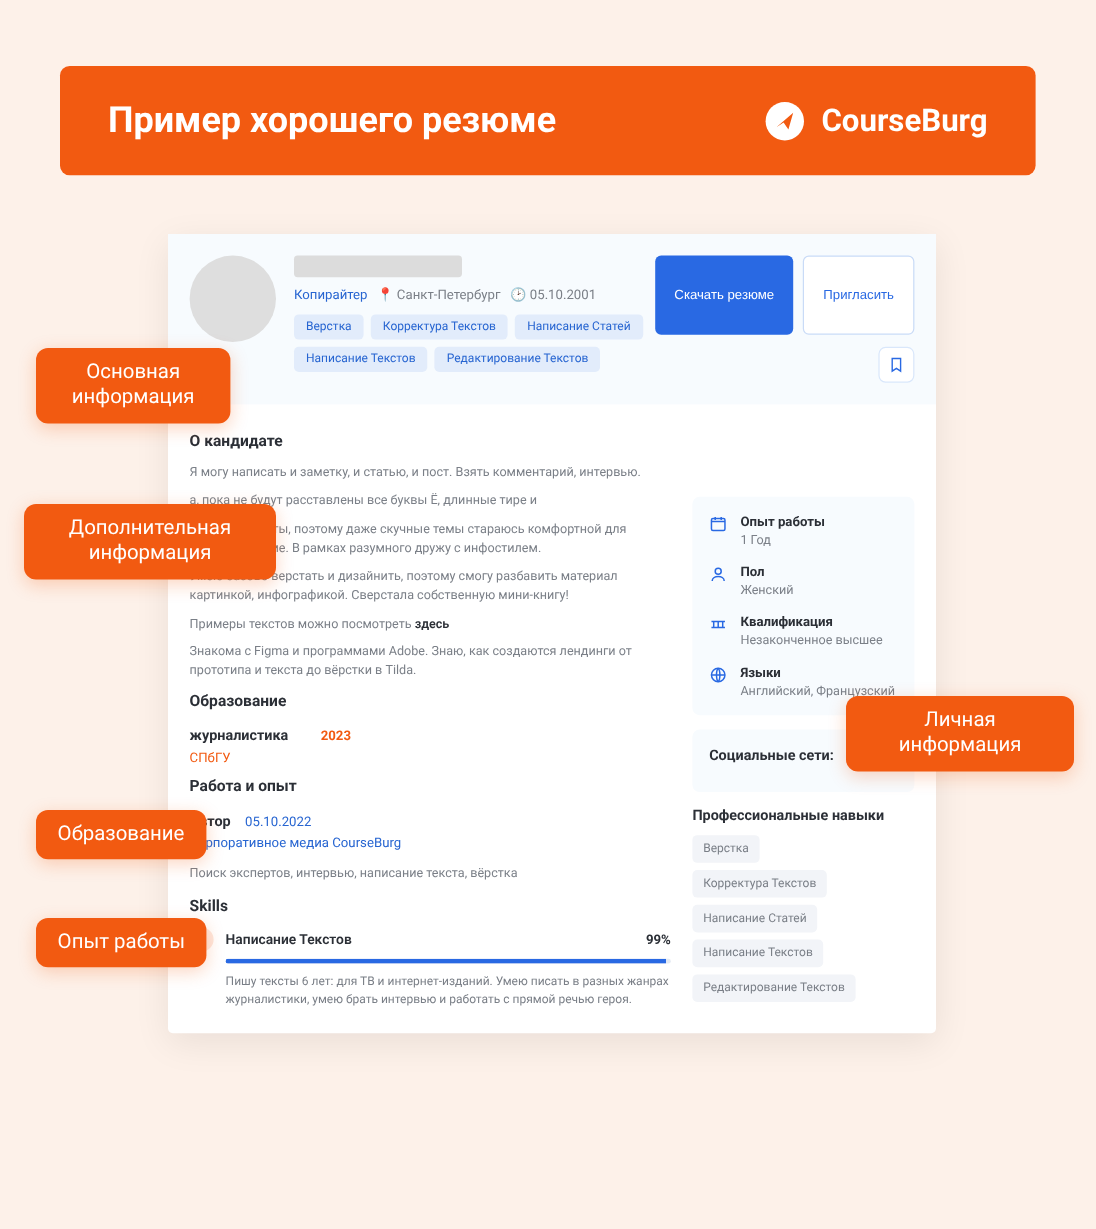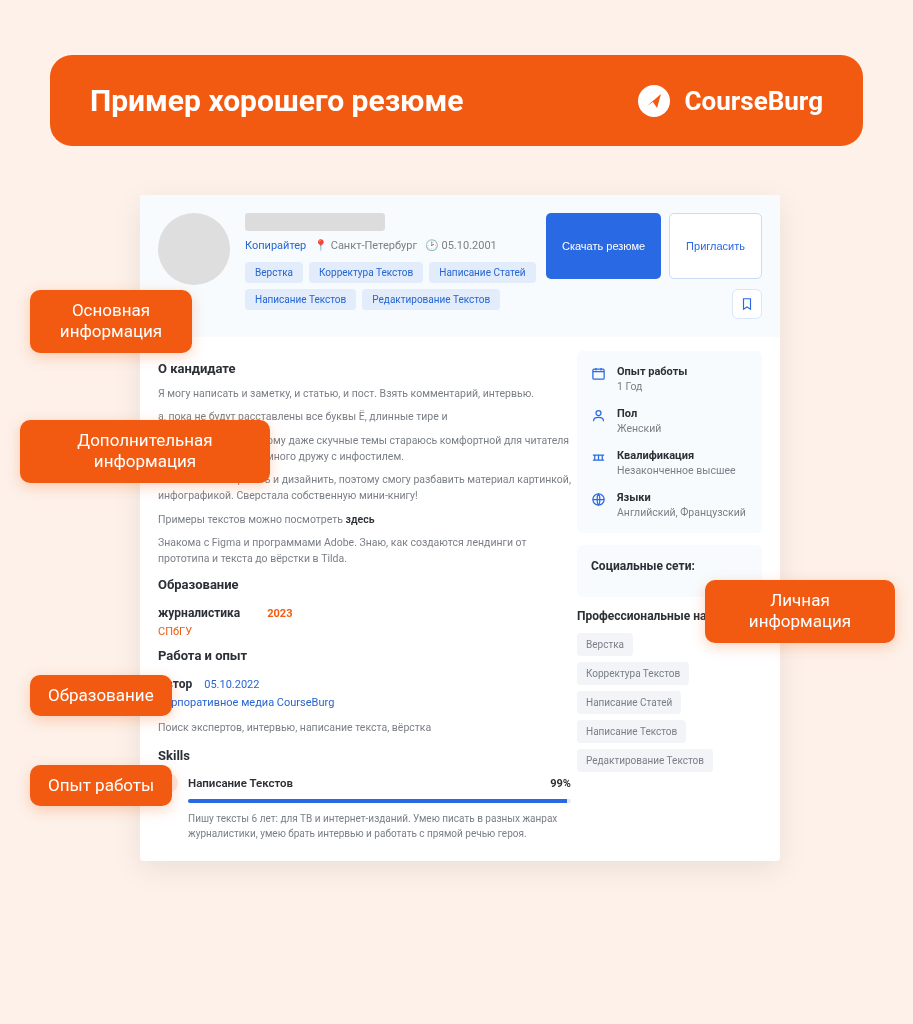--- a/index.html
+++ b/index.html
@@ -7,21 +7,21 @@
     font-family: -apple-system, BlinkMacSystemFont, "Segoe UI", Roboto, Arial, sans-serif;
     background: #fdf1e9;
     width: 913px;
     height: 1024px;
     position: relative;
     overflow: hidden;
   }
   .banner {
     background: #f25a11;
     color: #fff;
-    border-radius: 22px;
+    border-radius: 8px;
     margin: 55px 50px 0 50px;
     padding: 28px 40px;
     display: flex;
     align-items: center;
     justify-content: space-between;
   }
   .banner-title {
     font-size: 30px;
     font-weight: 700;
   }
@@ -111,21 +111,22 @@
     border-radius: 6px;
     border: 1px solid #d9e7fb;
     background: #fff;
     display: flex; align-items: center; justify-content: center;
     color: #2969e3;
     cursor: pointer;
   }
   .body-wrap {
     display: flex;
     padding: 14px 18px 0 18px;
-    gap: 6px;
+    gap: 18px;
+    align-items: flex-end;
   }
   .main-col { flex: 1; min-width: 0; }
   .side-col { width: 185px; flex-shrink: 0; }
   h3.section-title {
     font-size: 13px;
     font-weight: 700;
     color: #2b2f36;
     margin: 10px 0 10px 0;
   }
   .about-text {
@@ -355,16 +356,16 @@
         <span class="skill-tag">Корректура Текстов</span>
         <span class="skill-tag">Написание Статей</span>
         <span class="skill-tag">Написание Текстов</span>
         <span class="skill-tag">Редактирование Текстов</span>
       </div>
     </div>
   </div>
 </div>
 
 <div class="annot" style="top:290px; left:30px; width:162px;">Основная информация</div>
-<div class="annot" style="top:420px; left:20px; width:250px;">Дополнительная информация</div>
+<div class="annot" style="top:420px; left:20px; width:210px;">Дополнительная информация</div>
 <div class="annot" style="top:675px; left:30px;">Образование</div>
 <div class="annot" style="top:765px; left:30px;">Опыт работы</div>
 <div class="annot" style="top:580px; right:18px; width:190px;">Личная информация</div>
 
 </body></html>

